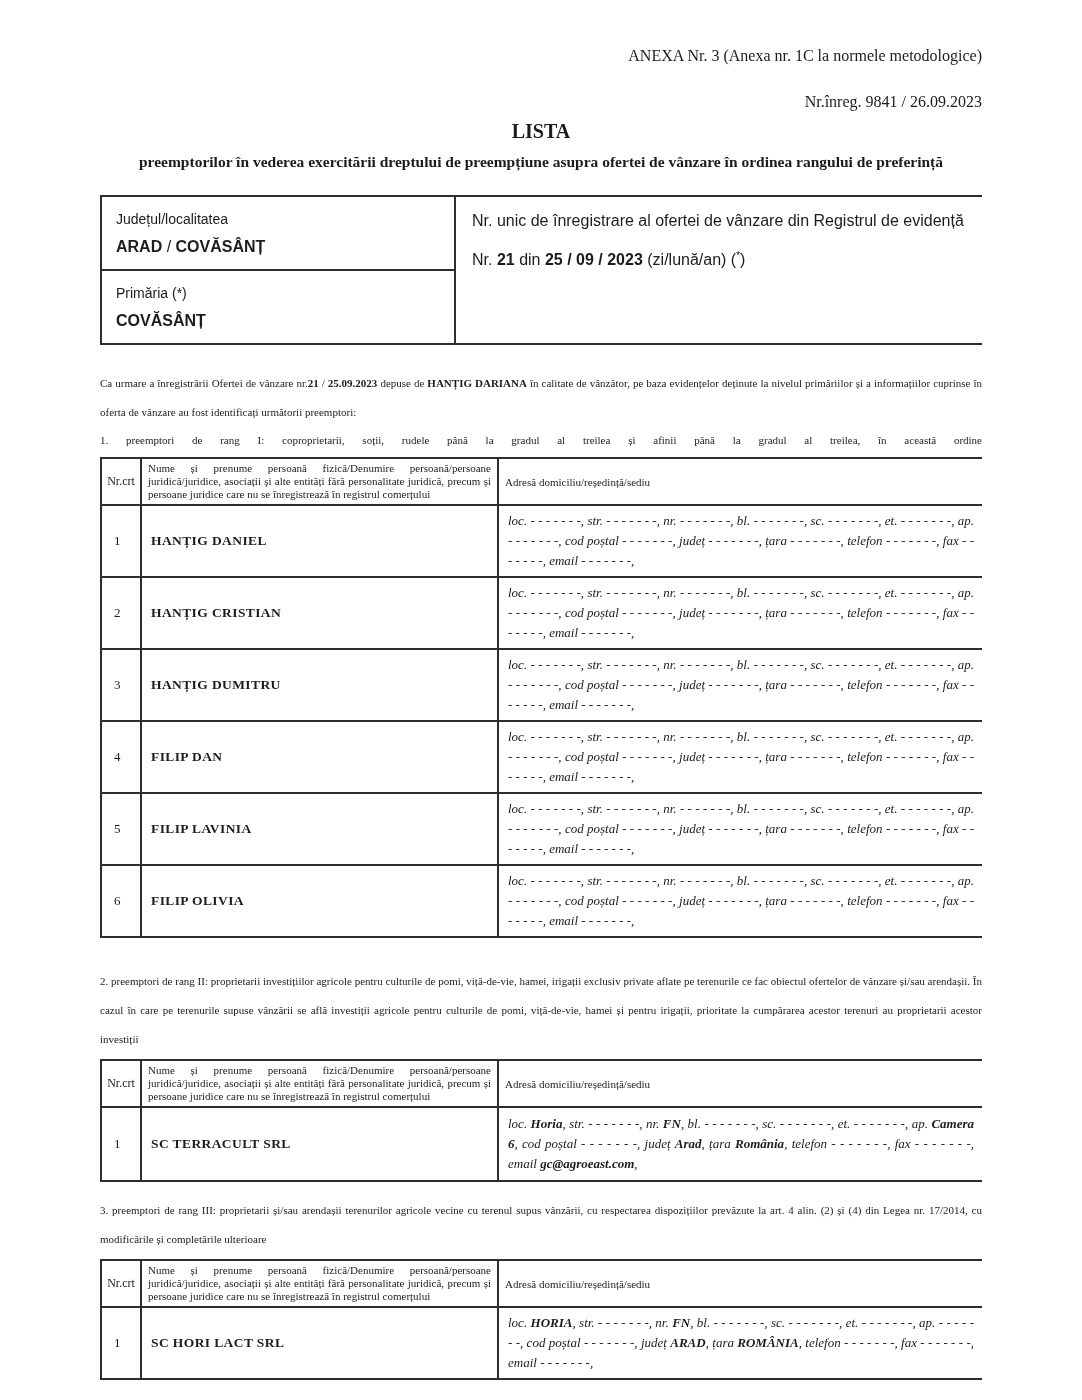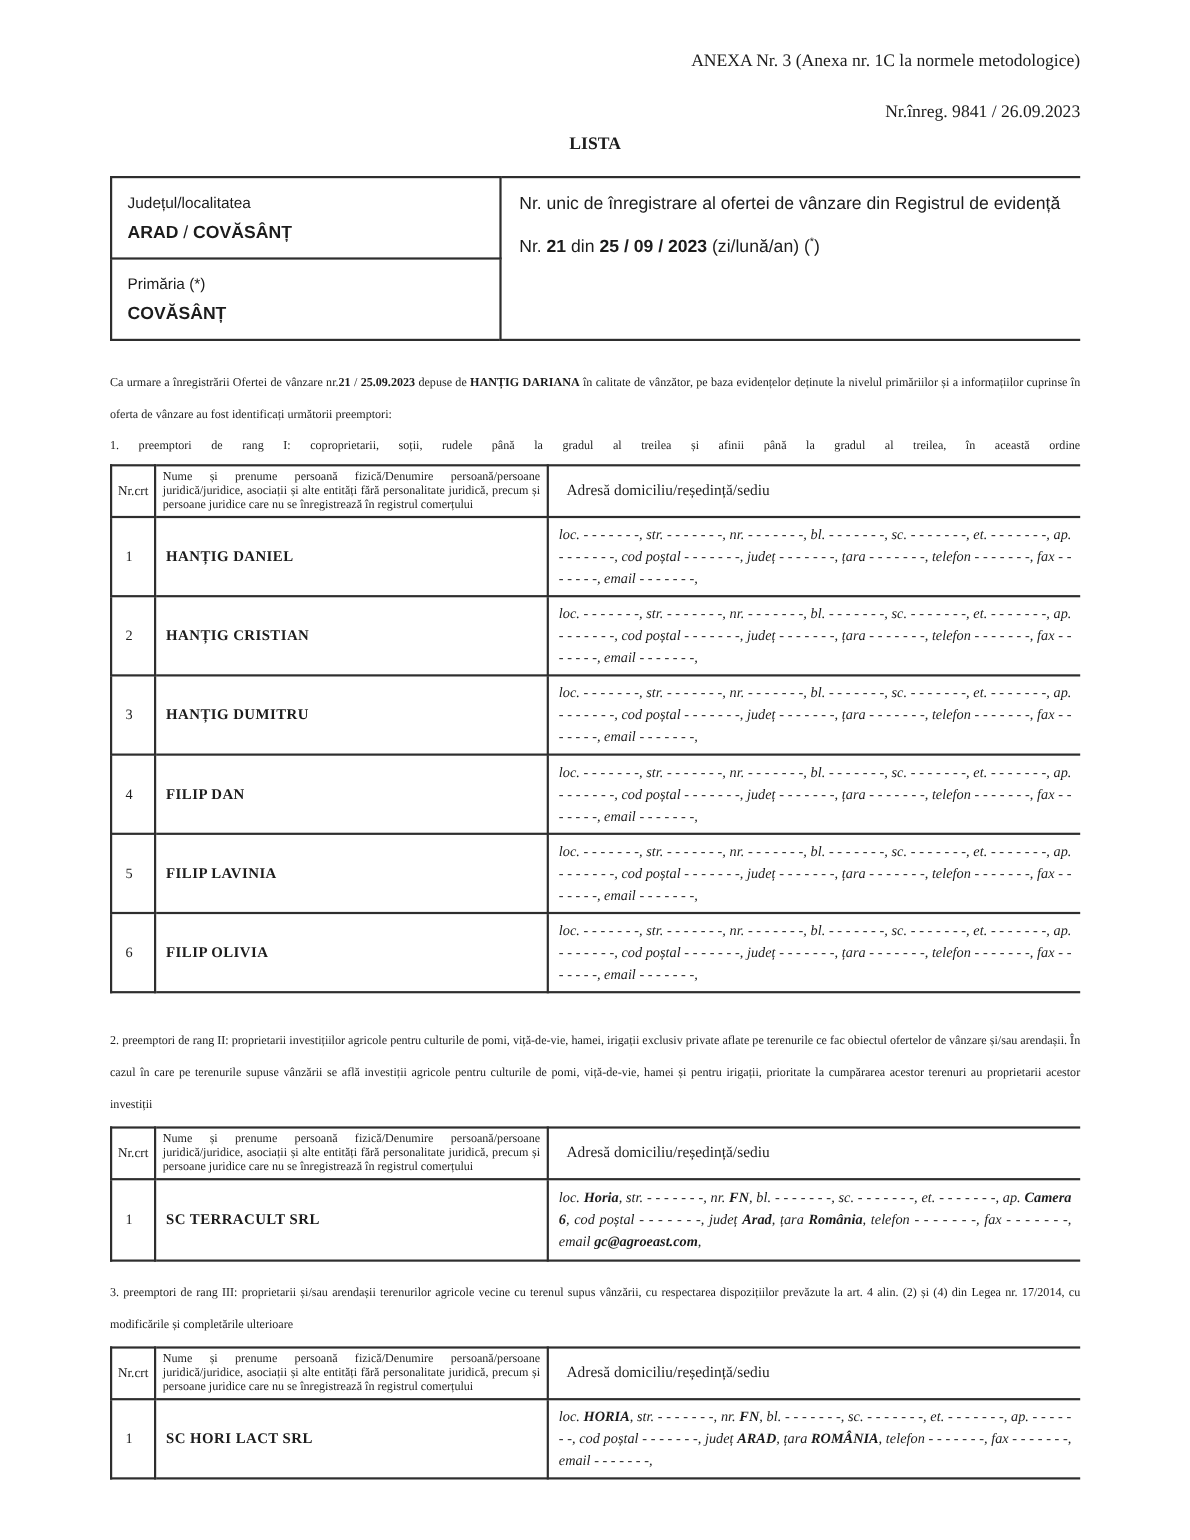--- a/index.html
+++ b/index.html
@@ -8,21 +8,21 @@
     width:1082px; height:1400px;
     box-sizing:border-box;
     padding:46px 100px 0 100px;
     background:#ffffff;
     font-family:"Liberation Serif", serif;
     color:#1c1c1c;
     overflow:hidden;
   }
   .hdr-right { text-align:right; font-size:16px; line-height:20px; }
   .reg-line  { margin-top:26px; }
-  .doc-title { text-align:center; font-weight:700; font-size:16px; line-height:20px; margin-top:9px; }
+  .doc-title { text-align:center; font-weight:700; font-size:20px; line-height:20px; margin-top:9px; }
   .doc-subtitle { text-align:center; font-weight:700; font-size:15.5px; line-height:29px; margin-top:6px; }
 
   
   table { border-collapse:collapse; table-layout:fixed; width:100%; }
   .info-table { margin-top:19px; font-family:"Liberation Sans", sans-serif; }
   .info-table td { border:2px solid #2e2e2e; vertical-align:top; box-sizing:border-box; }
   .info-left  { width:354px; height:68px; padding:9px 14px 9px 14px; }
   .info-right { border-right:none !important; padding:5px 16px 8px 16px; }
   .info-label { font-size:14px; line-height:27px; }
   .info-value { font-size:16px; line-height:27px; font-weight:700; }
@@ -39,35 +39,36 @@
   .rank-heading-3 { margin-top:14px; }
 
   
   .list-table { margin-top:5px; }
   .list-table td { border:2px solid #2e2e2e; vertical-align:middle; box-sizing:border-box; }
   .list-table .c3 { border-right:none !important; }
   col.c1 { width:40px; } col.c2 { width:357px; } col.c3 { width:auto; }
   .head td { height:40px; }
   .head .c1 { font-size:12px; text-align:center; padding:2px; }
   .head .c2 { font-size:11px; line-height:13px; text-align:justify; padding:3px 6px; }
-  .head .c3 { font-size:14px; padding:3px 16px; }
+  .head .c3 { font-size:11px; padding:3px 6px; }
   .row td   { height:63px; }
   .row .c1  { font-size:13px; padding-left:12px; }
   .name-cell { font-weight:700; font-size:13.5px; letter-spacing:.4px; padding-left:9px; }
   .addr-cell { font-size:13px; line-height:20px; text-align:justify; padding:5px 8px 5px 9px;font-style:italic; }
   .tall td { height:74px; }
 </style>
 </head>
 <body>
 
 <div class="page">
 
   <div class="hdr-right">ANEXA Nr. 3 (Anexa nr. 1C la normele metodologice)</div>
   <div class="hdr-right reg-line">Nr.înreg. 9841 / 26.09.2023</div>
   <div class="doc-title">LISTA</div>
+  <div class="doc-subtitle">preemptorilor în vederea exercitării dreptului de preempțiune asupra ofertei de vânzare în ordinea rangului de preferință</div>
 
   <table class="info-table">
     <tbody>
       <tr>
         <td class="info-left">
           <div class="info-label">Județul/localitatea</div>
           <div class="info-value"><b>ARAD</b><span> / </span><b>COVĂSÂNȚ</b></div>
         </td>
         <td class="info-right" rowspan="2">
           <div class="info-right-text">Nr. unic de înregistrare al ofertei de vânzare din Registrul de evidență</div>

